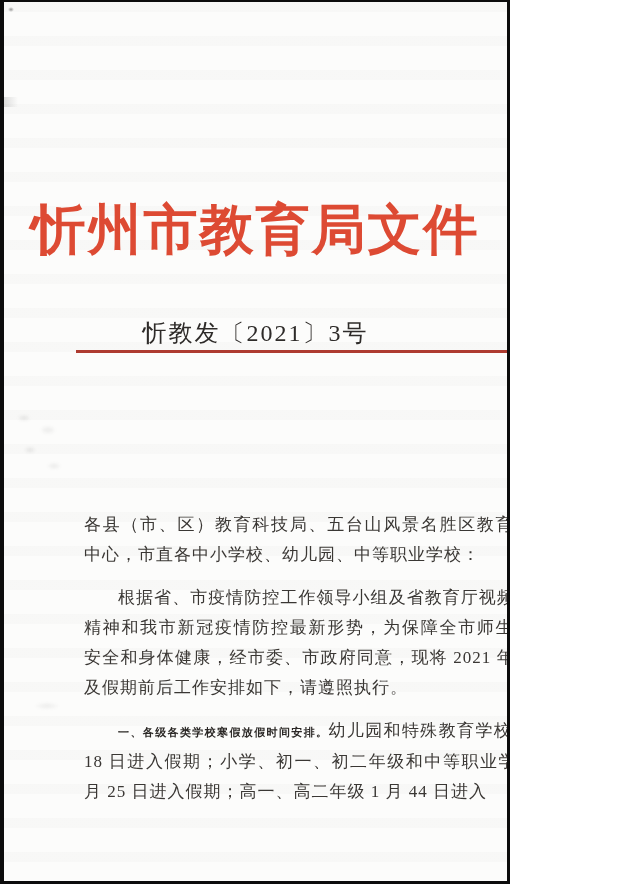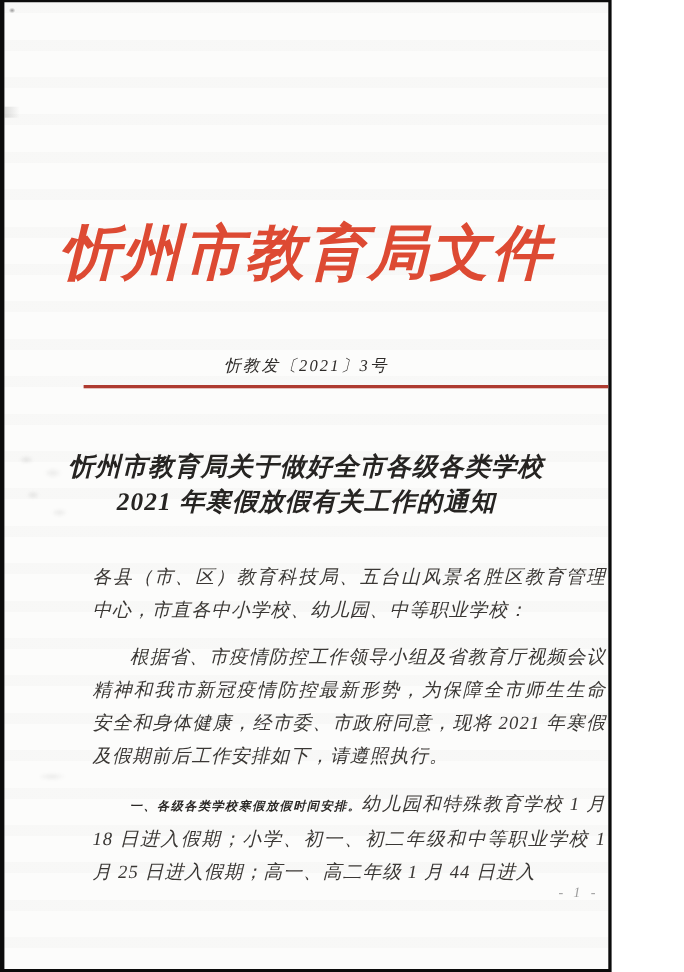--- a/index.html
+++ b/index.html
@@ -1,52 +1,51 @@
 <!DOCTYPE html>
 <html style="--letterhead-red: #dd4a33; --rule-red: #ae3b30;"><head>
 <meta charset="utf-8">
 <style>
   html, body { margin: 0; padding: 0; background: #ffffff; }
 
   .scan-page {
     position: relative;
-    width: 556px;
+    width: 510px;
     height: 884px;
     box-sizing: border-box;
     background: #fcfcfb;
     
     background-image: repeating-linear-gradient(
       180deg,
       rgba(120,120,115,0.03) 0px, rgba(120,120,115,0.03) 10px,
       rgba(255,255,255,0) 10px, rgba(255,255,255,0) 34px);
     border-style: solid;
     border-color: #0c0c0c;
     border-width: 2px 3px 3px 4px;
     overflow: hidden;
     font-family: "Liberation Serif", "DejaVu Serif", serif;
-    font-style: italic;
   }
 
   .letterhead {
     position: absolute;
     top: 198px; left: 0; right: 0;
     text-align: center;
     font-size: 54px;
     line-height: 60px;
     font-weight: bold;
     letter-spacing: 2px;
     color: var(--letterhead-red, #dd4a33);
     white-space: nowrap;
   }
 
   .doc-number {
     position: absolute;
     top: 320px; left: 0; right: 0;
     text-align: center;
-    font-size: 15px;
+    font-size: 24px;
     line-height: 22px;
     letter-spacing: 2px;
     color: #2e2b29;
   }
 
   .red-rule {
     position: absolute;
     top: 348px; left: 72px;
     width: 479px; height: 3px;
     background: var(--rule-red, #ae3b30);
@@ -120,24 +119,20 @@
   <div class="artifact a-streak-left"></div>
   <div class="artifact a-bleed-title"></div>
   <div class="artifact a-smudge-mid"></div>
 
   <div class="letterhead">忻州市教育局文件</div>
 
   <div class="doc-number">忻教发〔2021〕3号</div>
 
   <div class="red-rule"></div>
 
-  <div class="notice-title">
-    <div>忻州市教育局关于做好全市各级各类学校</div>
-    <div>2021 年寒假放假有关工作的通知</div>
-  </div>
 
   <div class="doc-body">
     <p>各县（市、区）教育科技局、五台山风景名胜区教育管理中心，市直各中小学校、幼儿园、中等职业学校：</p>
     <p class="para-indent">根据省、市疫情防控工作领导小组及省教育厅视频会议精神和我市新冠疫情防控最新形势，为保障全市师生生命安全和身体健康，经市委、市政府同意，现将 2021 年寒假及假期前后工作安排如下，请遵照执行。</p>
     <p class="para-indent"><span class="sec-heading">一、各级各类学校寒假放假时间安排。</span><span>幼儿园和特殊教育学校 1 月 18 日进入假期；小学、初一、初二年级和中等职业学校 1 月 25 日进入假期；高一、高二年级 1 月 44 日进入</span></p>
   </div>
 
   <div class="page-number">- 1 -</div>
 
 </div>

